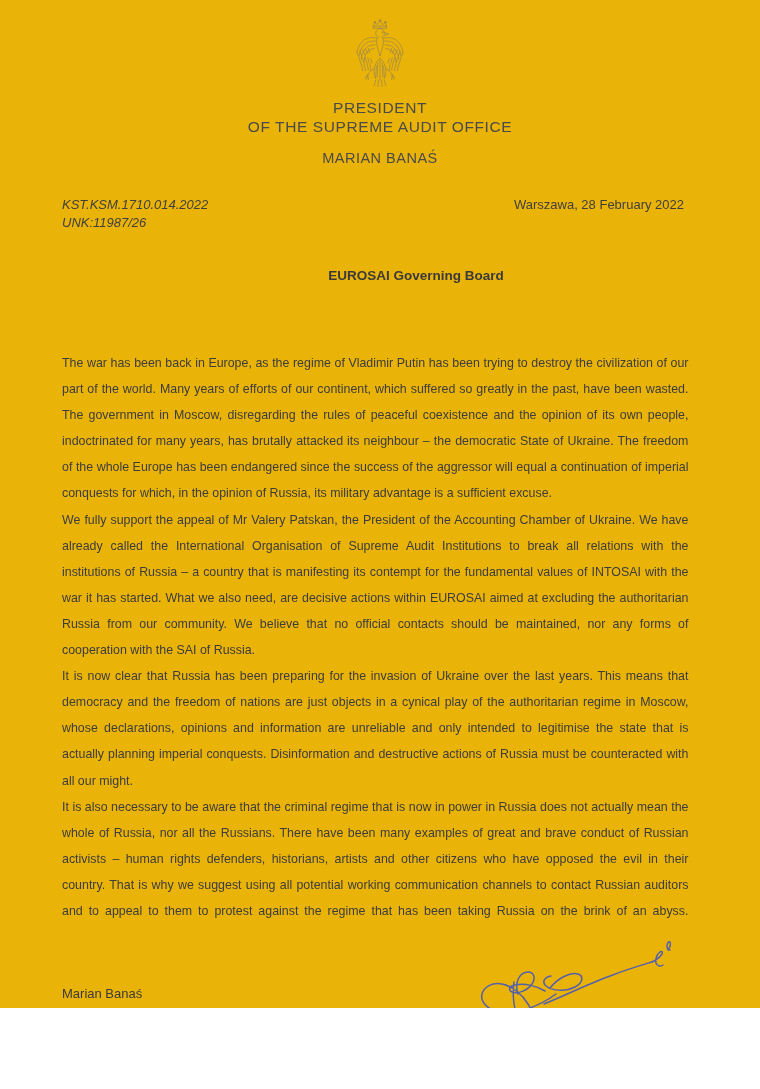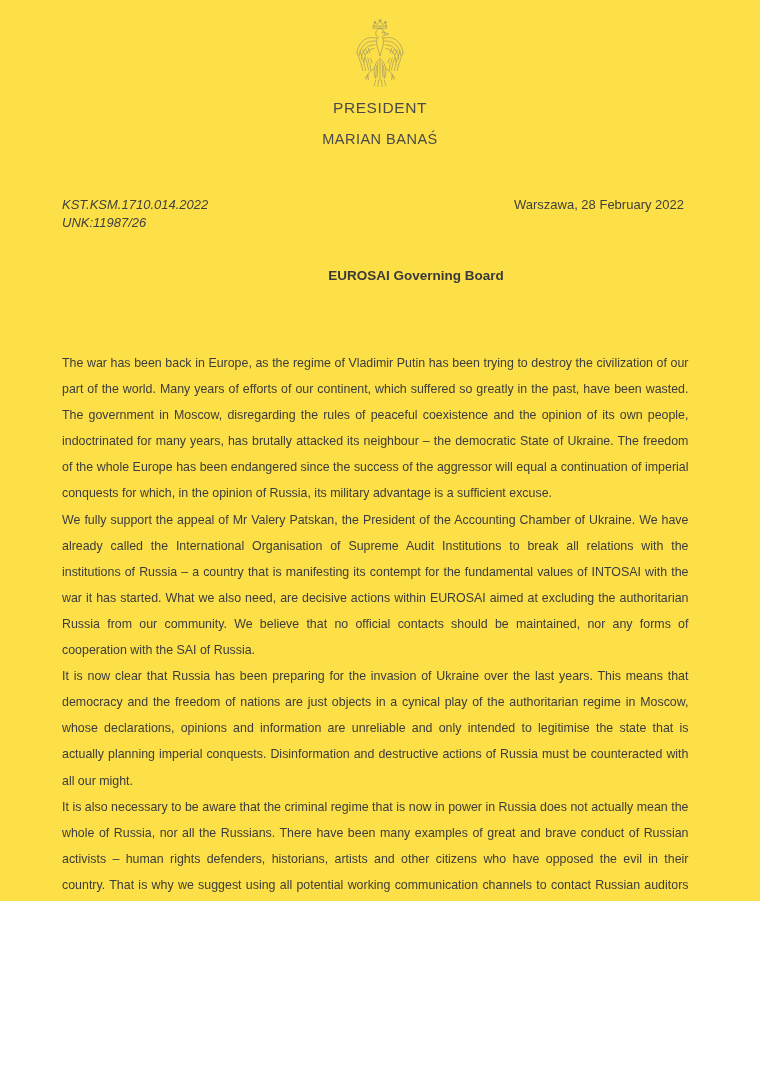--- a/index.html
+++ b/index.html
@@ -8,22 +8,22 @@
     background: #ffffff;
   }
   body {
     font-family: "Liberation Sans", sans-serif;
     color: #3a3a3a;
     -webkit-font-smoothing: antialiased;
   }
   .page {
     position: relative;
     width: 760px;
-    height: 901px;
-    background: #fde047;
+    height: 1008px;
+    background: #eab308;
     overflow: hidden;
   }
 
   
   .emblem-wrap {
     position: absolute;
     top: 18px;
     left: 0;
     width: 760px;
     text-align: center;
@@ -188,20 +188,21 @@
         <path d="M33 79 l-4 4 M33 79 l-2 6 M33 79 l1 6"></path>
         <path d="M67 79 l4 4 M67 79 l2 6 M67 79 l-1 6"></path>
 
         <path d="M44 86 l-2 8 M48 86 l-1 9 M52 86 l1 9 M56 86 l2 8"></path>
       </g>
     </svg>
   </div>
 
   <div class="letterhead">
     <div class="lh-line1">PRESIDENT</div>
+    <div class="lh-line2">OF THE SUPREME AUDIT OFFICE</div>
     <div class="lh-name">MARIAN BANAŚ</div>
   </div>
 
   <div class="ref-block">
     <div>KST.KSM.1710.014.2022</div>
     <div>UNK:11987/26</div>
   </div>
 
   <div class="date-block">Warszawa, 28 February 2022</div>
 

